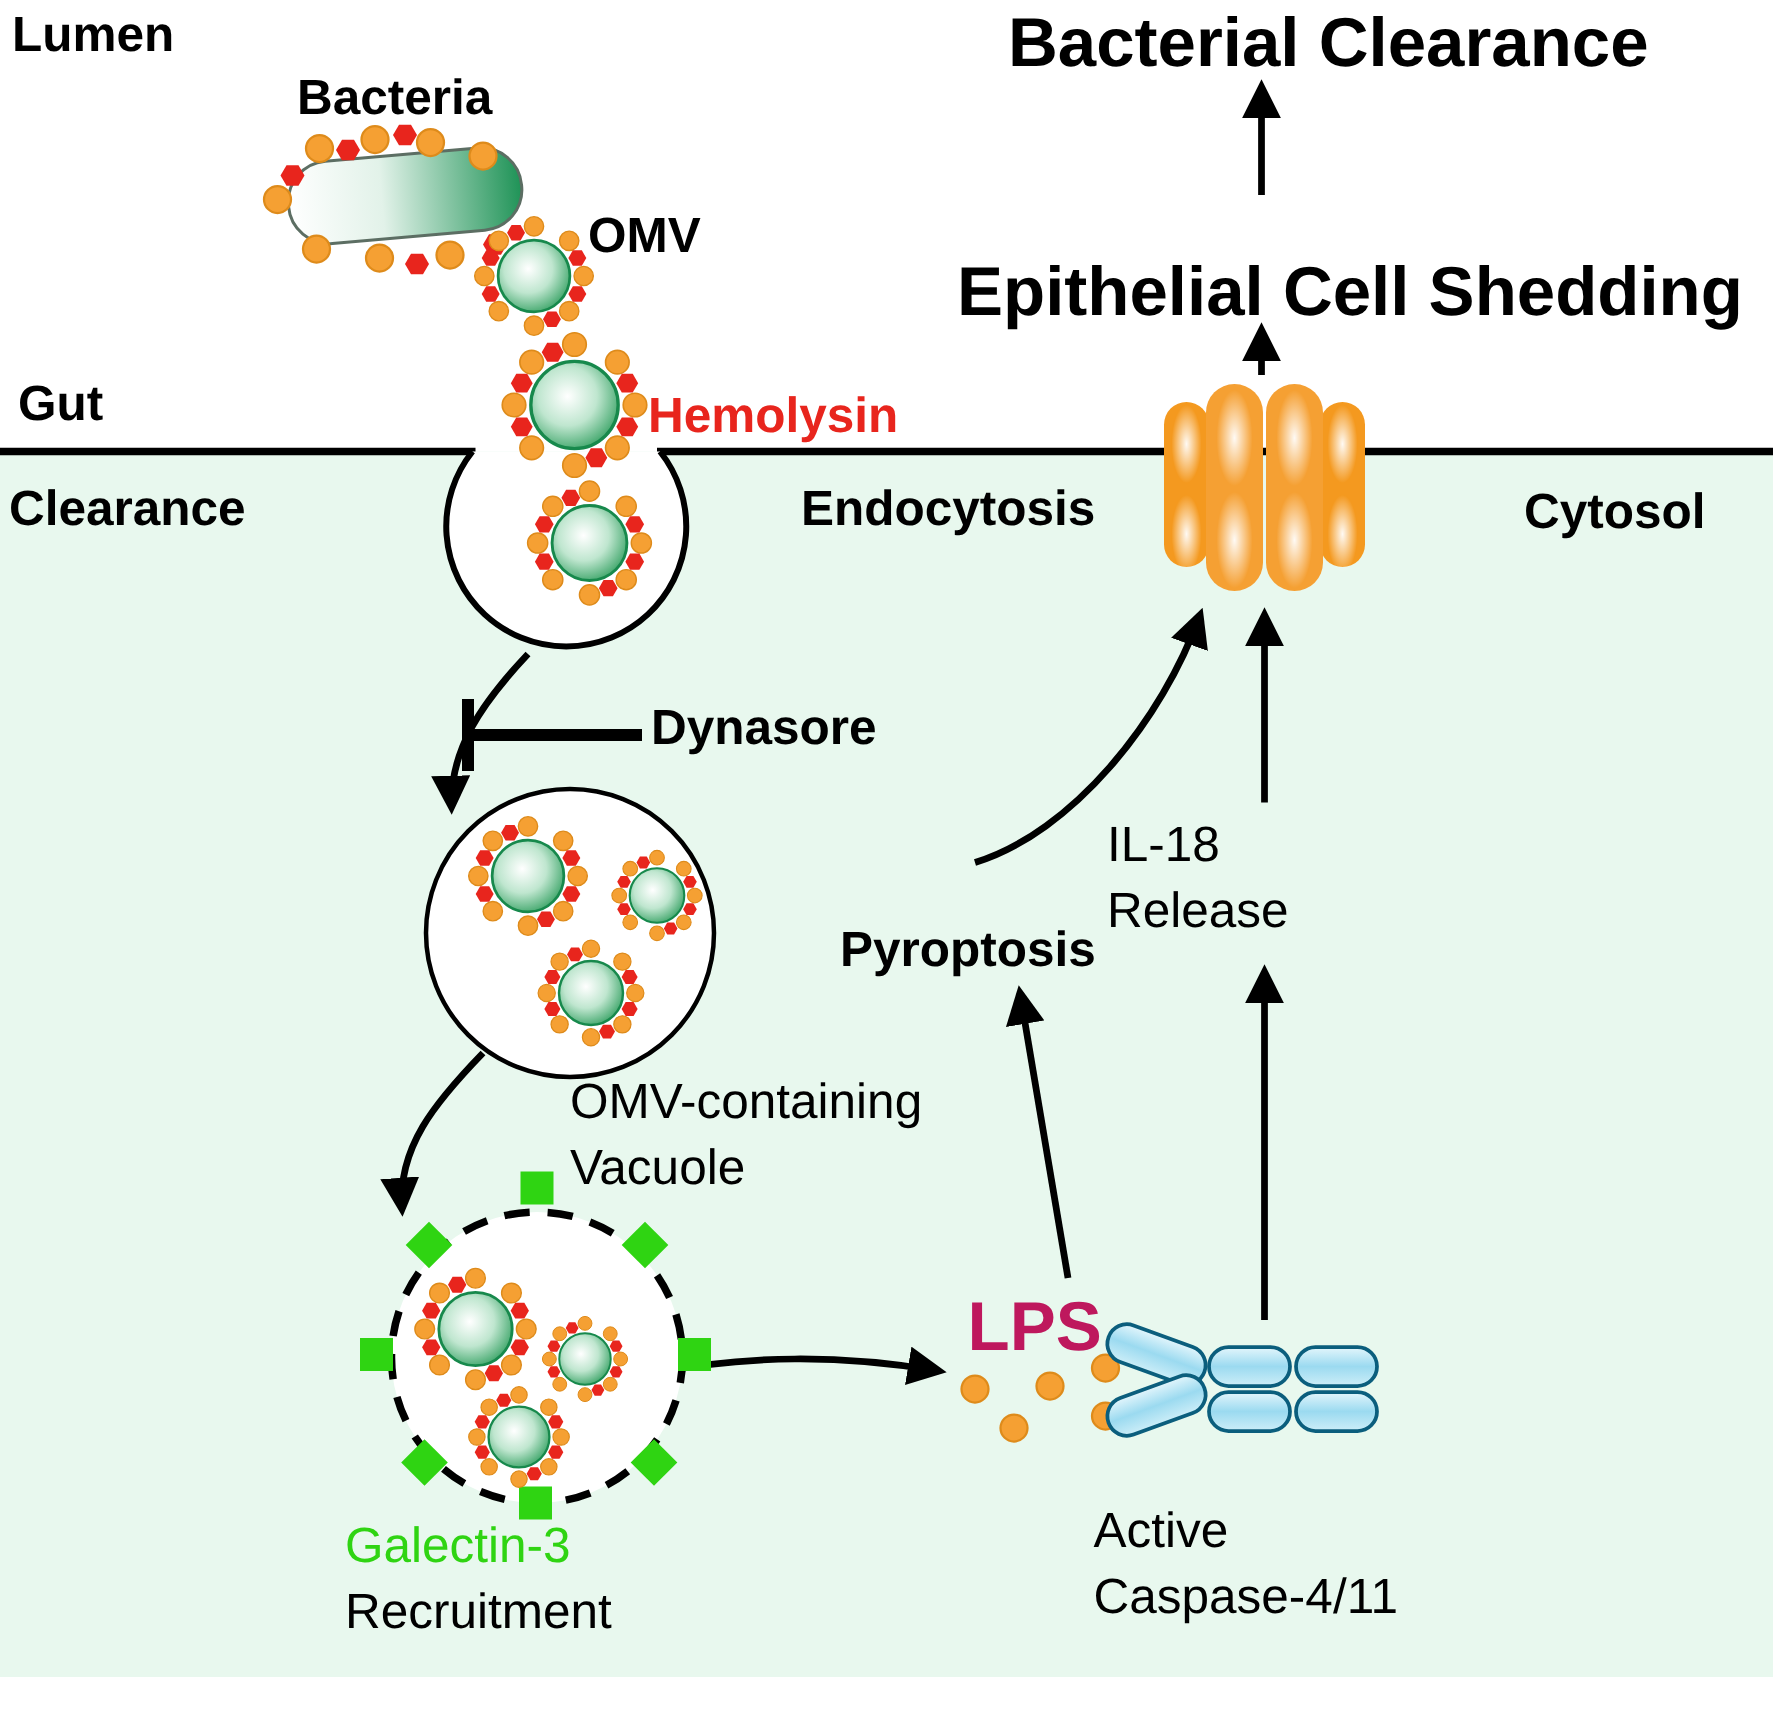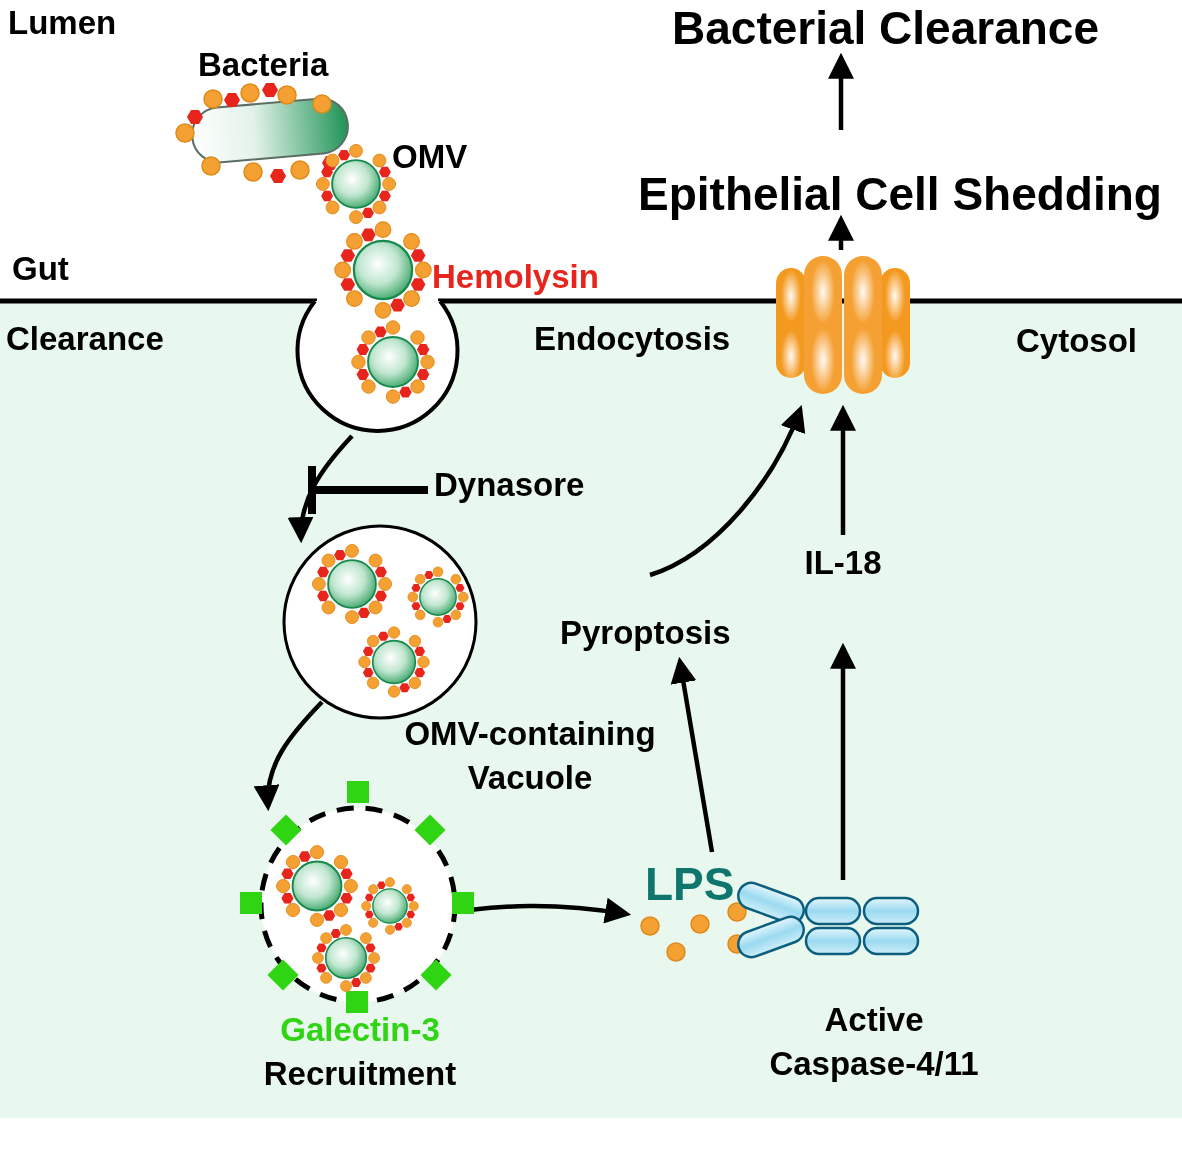--- a/index.html
+++ b/index.html
@@ -7,25 +7,25 @@
     position:relative;width:1182px;height:1154px;overflow:hidden;background:#ffffff;
     font-family:"Liberation Sans",sans-serif;
   }
   .canvas svg{position:absolute;left:0;top:0;}
   .lbl{
     position:absolute;font-weight:bold;font-size:33px;color:#000;
     white-space:nowrap;line-height:1.15;
   }
   .lbl.big{font-size:46px;}
   .block{
-    position:absolute;font-weight:bold;font-size:33px;color:#000;
-    text-align:center;line-height:1.32;
+    position:absolute;font-weight:normal;font-size:33px;color:#000;
+    text-align:left;line-height:1.32;
   }
   .red{color:#e8251d;}
-  .orange{color:#0f766e;text-align:right;}
+  .orange{color:#be185d;text-align:right;}
   .green{color:#2fd412;}
 </style>
 </head>
 <body>
 
 <div class="canvas">
 
 <svg width="1182" height="1154" viewBox="0 0 1182 1154">
   <defs>
     <radialGradient id="omvGrad" cx="0.42" cy="0.4" r="0.75">
@@ -201,20 +201,21 @@
 <div class="lbl" style="left:1016px;top:322px">Cytosol</div>
 
 <div class="lbl big" style="left:672px;top:2px">Bacterial Clearance</div>
 <div class="lbl" style="left:434px;top:466px">Dynasore</div>
 
 <div class="lbl big" style="left:638px;top:168px">Epithelial Cell Shedding</div>
 <div class="lbl" style="left:560px;top:614px">Pyroptosis</div>
 
 <div class="block" style="left:738px;top:541px;width:210px">
   <div>IL-18</div>
+  <div>Release</div>
 </div>
 
 <div class="block" style="left:380px;top:712px;width:300px">
   <div>OMV-containing</div>
   <div>Vacuole</div>
 </div>
 
 <div class="block" style="left:230px;top:1008px;width:260px">
   <div class="green">Galectin-3</div>
   <div>Recruitment</div>

